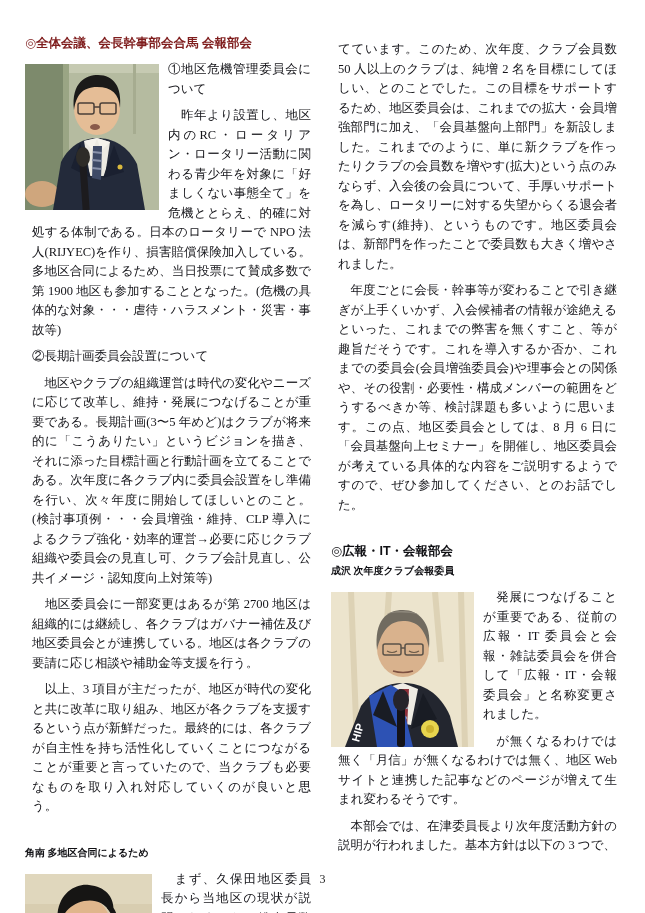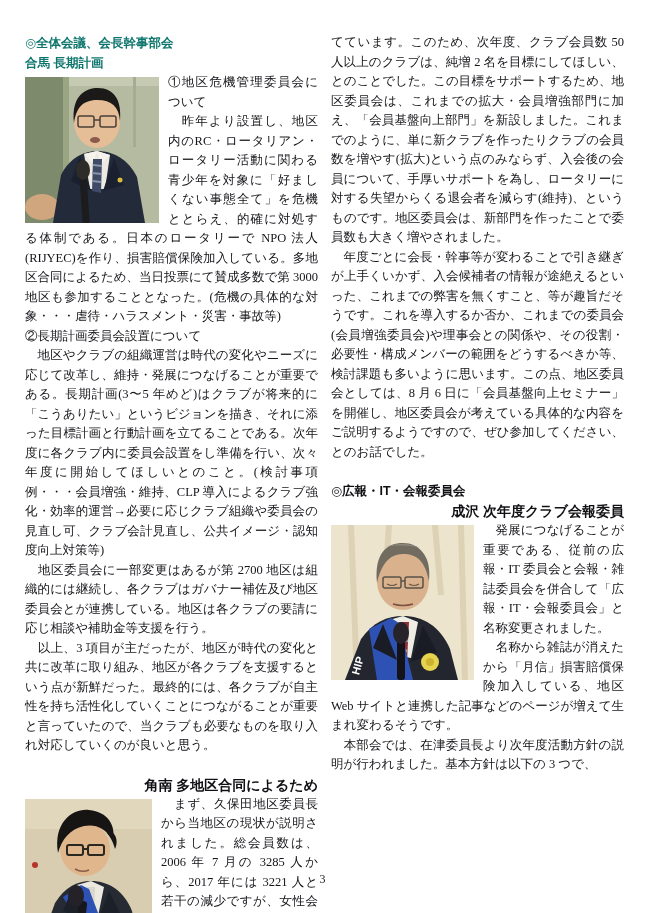--- a/index.html
+++ b/index.html
@@ -1,45 +1,45 @@
 <!DOCTYPE html>
 <html><head>
 <meta charset="utf-8">
 <style>
   html,body{margin:0;padding:0;background:#ffffff;}
   .page{position:relative;width:645px;height:913px;background:#ffffff;overflow:hidden;}
   .columns{position:absolute;top:33px;left:25px;display:flex;gap:13px;}
   .col{width:293px;}
   .jp{font-family:"Liberation Serif","DejaVu Serif",serif;font-size:12.5px;line-height:19.5px;
       color:#15151a;text-align:justify;}
-  .jp p{margin:0;}
+  .jp p{margin:7px;}
   .sec-row{display:flex;
       font-family:"Liberation Sans","DejaVu Sans",sans-serif;font-weight:bold;
-      font-size:12.5px;line-height:20px;color:#0f766e;flex-direction:column;}
+      font-size:12.5px;line-height:20px;color:#7f1d1d;}
   .sec-title{font-family:"Liberation Sans","DejaVu Sans",sans-serif;font-weight:bold;
       font-size:12.5px;line-height:20px;color:#101014;}
-  .speaker-line{font-family:Liberation Sans, sans-serif;font-weight:bold;
-      font-size:14px;line-height:20px;color:#101014;text-align:right;}
+  .speaker-line{font-family:Liberation Serif, serif;font-weight:bold;
+      font-size:10px;line-height:20px;color:#101014;text-align:left;}
   .photo{float:left;margin:4px 9px 2px 0;display:block;}
   .gap{height:19px;clear:both;}
   .clear{clear:both;}
   .pagenum{position:absolute;left:0;right:0;bottom:26px;text-align:center;
       font-family:"Liberation Serif","DejaVu Serif",serif;font-size:12px;color:#222;}
 </style>
 </head>
 <body>
 
 <div class="page">
   <div class="columns">
 
     <div class="col">
 
       <div class="sec-row">
         <span>◎全体会議、会長幹事部会</span>
-        <span>合馬 長期計画</span>
+        <span>合馬 会報部会</span>
       </div>
 
       <div class="jp">
         <svg class="photo" width="134" height="146" viewBox="0 0 134 146">
           <rect width="134" height="146" fill="#b5bba0"></rect>
           <rect x="0" y="0" width="38" height="146" fill="#7d8a6c"></rect>
           <rect x="38" y="0" width="6" height="146" fill="#9aa584"></rect>
           <rect x="44" y="0" width="90" height="9" fill="#c6cab2"></rect>
           <rect x="108" y="0" width="3" height="70" fill="#a6ac90"></rect>
           <ellipse cx="17" cy="130" rx="17" ry="13" fill="#d8a87f" opacity="0.9"></ellipse>
@@ -55,21 +55,21 @@
           <ellipse cx="72" cy="45" rx="23" ry="26" fill="#e5bd96"></ellipse>
           <path d="M49 46 C46 18 61 11 73 11 C89 11 97 23 95 44 C94 30 87 23 72 23 C57 23 51 32 49 46 Z" fill="#1b1a19"></path>
           <rect x="53" y="39" width="16" height="11" rx="2" fill="none" stroke="#4a3f38" stroke-width="1.5"></rect>
           <rect x="75" y="39" width="16" height="11" rx="2" fill="none" stroke="#4a3f38" stroke-width="1.5"></rect>
           <line x1="69" y1="43" x2="75" y2="43" stroke="#4a3f38" stroke-width="1.5"></line>
           <ellipse cx="70" cy="63" rx="5" ry="3" fill="#8a5a4a"></ellipse>
           <rect x="56" y="98" width="7" height="48" fill="#1c1b1e" transform="rotate(-4 60 122)"></rect>
           <ellipse cx="58" cy="93" rx="7" ry="10" fill="#2e2c28"></ellipse>
         </svg>
         <p>①地区危機管理委員会について</p>
-        <p>　昨年より設置し、地区内のRC・ロータリアン・ロータリー活動に関わる青少年を対象に「好ましくない事態全て」を危機ととらえ、的確に対処する体制である。日本のロータリーで NPO 法人(RIJYEC)を作り、損害賠償保険加入している。多地区合同によるため、当日投票にて賛成多数で第 3000 地区も参加することとなった。(危機の具体的な対象・・・虐待・ハラスメント・災害・事故等)</p>
+        <p>　昨年より設置し、地区内のRC・ロータリアン・ロータリー活動に関わる青少年を対象に「好ましくない事態全て」を危機ととらえ、的確に対処する体制である。日本のロータリーで NPO 法人(RIJYEC)を作り、損害賠償保険加入している。多地区合同によるため、当日投票にて賛成多数で第 1900 地区も参加することとなった。(危機の具体的な対象・・・虐待・ハラスメント・災害・事故等)</p>
         <p>②長期計画委員会設置について</p>
         <p>　地区やクラブの組織運営は時代の変化やニーズに応じて改革し、維持・発展につなげることが重要である。長期計画(3〜5 年めど)はクラブが将来的に「こうありたい」というビジョンを描き、それに添った目標計画と行動計画を立てることである。次年度に各クラブ内に委員会設置をし準備を行い、次々年度に開始してほしいとのこと。(検討事項例・・・会員増強・維持、CLP 導入によるクラブ強化・効率的運営→必要に応じクラブ組織や委員会の見直し可、クラブ会計見直し、公共イメージ・認知度向上対策等)</p>
         <p>　地区委員会に一部変更はあるが第 2700 地区は組織的には継続し、各クラブはガバナー補佐及び地区委員会とが連携している。地区は各クラブの要請に応じ相談や補助金等支援を行う。</p>
         <p>　以上、3 項目が主だったが、地区が時代の変化と共に改革に取り組み、地区が各クラブを支援するという点が新鮮だった。最終的には、各クラブが自主性を持ち活性化していくことにつながることが重要と言っていたので、当クラブも必要なものを取り入れ対応していくのが良いと思う。</p>
         <div class="clear"></div>
       </div>
 
       <div class="gap"></div>
 
       <div class="speaker-line">角南 多地区合同によるため</div>
@@ -105,21 +105,21 @@
 
     <div class="col">
 
       <div class="jp">
         <p>てています。このため、次年度、クラブ会員数 50 人以上のクラブは、純増 2 名を目標にしてほしい、とのことでした。この目標をサポートするため、地区委員会は、これまでの拡大・会員増強部門に加え、「会員基盤向上部門」を新設しました。これまでのように、単に新クラブを作ったりクラブの会員数を増やす(拡大)という点のみならず、入会後の会員について、手厚いサポートを為し、ロータリーに対する失望からくる退会者を減らす(維持)、というものです。地区委員会は、新部門を作ったことで委員数も大きく増やされました。</p>
         <p>　年度ごとに会長・幹事等が変わることで引き継ぎが上手くいかず、入会候補者の情報が途絶えるといった、これまでの弊害を無くすこと、等が趣旨だそうです。これを導入するか否か、これまでの委員会(会員増強委員会)や理事会との関係や、その役割・必要性・構成メンバーの範囲をどうするべきか等、検討課題も多いように思います。この点、地区委員会としては、8 月 6 日に「会員基盤向上セミナー」を開催し、地区委員会が考えている具体的な内容をご説明するようですので、ぜひ参加してください、とのお話でした。</p>
       </div>
 
       <div class="gap"></div>
 
-      <div class="sec-title">◎広報・IT・会報委員会</div>
+      <div class="sec-title">◎広報・IT・会報部会</div>
       <div class="speaker-line">成沢 次年度クラブ会報委員</div>
 
       <div class="jp">
         <svg class="photo" width="143" height="155" viewBox="0 0 143 155">
           <rect width="143" height="155" fill="#ece4cd"></rect>
           <path d="M20 0 L26 155 M58 0 L54 60 M104 0 L110 70 M130 0 L134 155" stroke="#ddd2b5" stroke-width="6" fill="none"></path>
           <path d="M14 155 L30 114 C42 97 56 91 72 91 C92 91 109 101 119 124 L127 155 Z" fill="#23262f"></path>
           <path d="M58 95 L72 91 L87 97 L80 133 L63 130 Z" fill="#efece4"></path>
           <path d="M68 97 L78 97 L76 136 L67 133 Z" fill="#8d2f38"></path>
           <path d="M67 104 L78 106 M66 114 L77 116 M66 124 L76 126" stroke="#9aa0ac" stroke-width="2.5"></path>
@@ -134,21 +134,21 @@
           <path d="M56 22 C62 18 82 18 88 23 C80 20 64 20 56 22 Z" fill="#8d877b"></path>
           <rect x="52" y="52" width="18" height="11" rx="2" fill="none" stroke="#5a5248" stroke-width="1.5"></rect>
           <rect x="74" y="52" width="18" height="11" rx="2" fill="none" stroke="#5a5248" stroke-width="1.5"></rect>
           <line x1="70" y1="56" x2="74" y2="56" stroke="#5a5248" stroke-width="1.5"></line>
           <path d="M56 59 Q61 62 66 59 M78 59 Q83 62 88 59" stroke="#6b5a48" stroke-width="1.2" fill="none"></path>
           <path d="M62 79 Q72 82 82 79" stroke="#7c5040" stroke-width="1.5" fill="none"></path>
           <rect x="66" y="113" width="8" height="42" rx="3" fill="#141318"></rect>
           <ellipse cx="70" cy="108" rx="8" ry="11" fill="#26242a"></ellipse>
         </svg>
         <p>　発展につなげることが重要である、従前の広報・IT 委員会と会報・雑誌委員会を併合して「広報・IT・会報委員会」と名称変更されました。</p>
-        <p>　名称から雑誌が消えたから「月信」損害賠償保険加入している、地区 Web サイトと連携した記事などのページが増えて生まれ変わるそうです。</p>
+        <p>　が無くなるわけでは無く「月信」が無くなるわけでは無く、地区 Web サイトと連携した記事などのページが増えて生まれ変わるそうです。</p>
         <p>　本部会では、在津委員長より次年度活動方針の説明が行われました。基本方針は以下の 3 つで、</p>
 
         <div class="clear"></div>
       </div>
     </div>
   </div>
 
   <div class="pagenum">3</div>
 </div>
 

